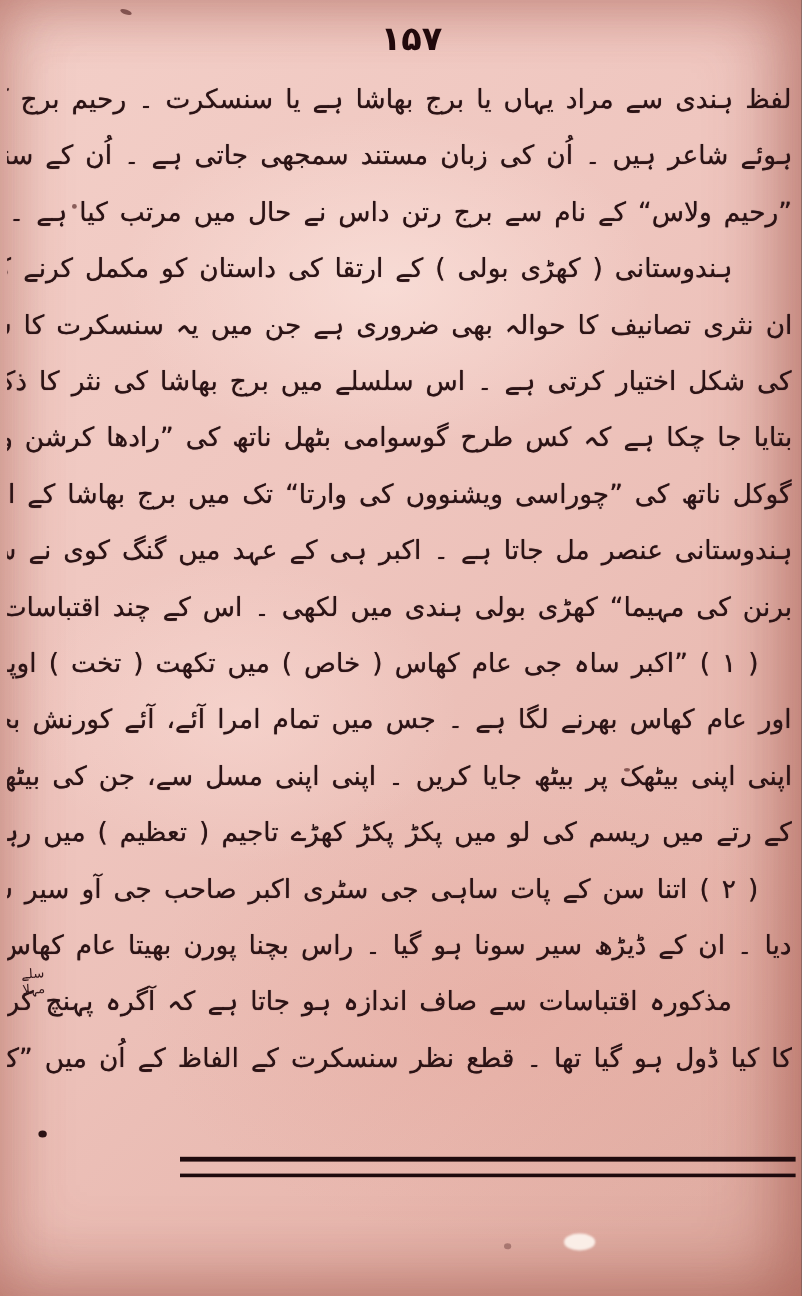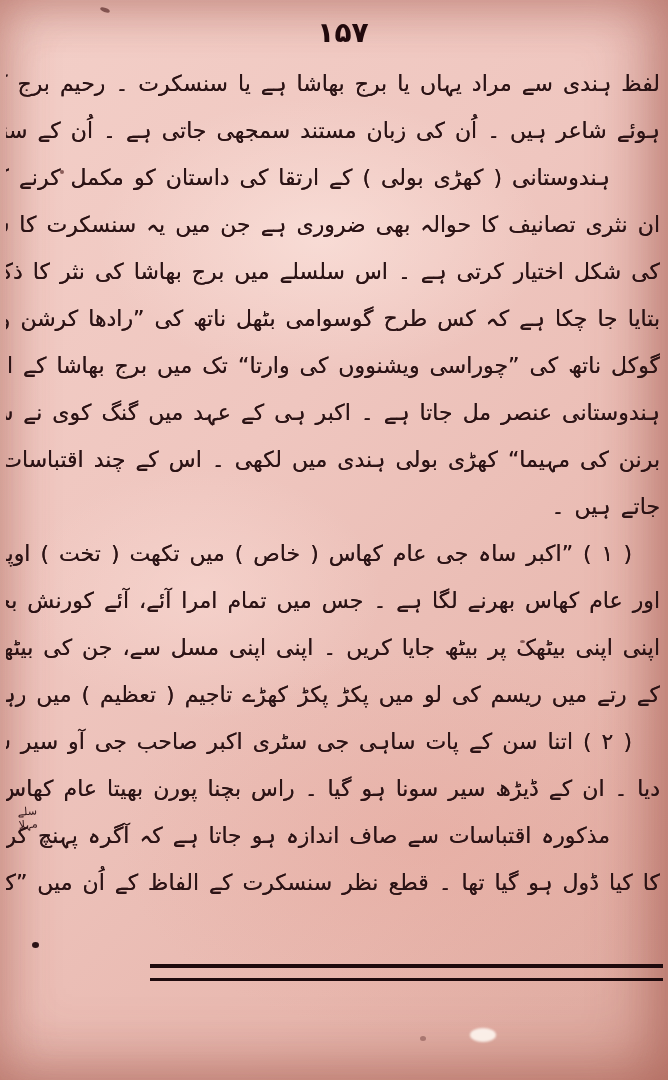--- a/index.html
+++ b/index.html
@@ -78,28 +78,28 @@
 </head>
 <body>
 
 <div class="page">
 
   <div class="page-number">۱۵۷</div>
 
   <div class="text-block">
     <div class="line">لفظ ہندی سے مراد یہاں یا برج بھاشا ہے یا سنسکرت ۔ رحیم برج کے مانے</div>
     <div class="line">ہوئے شاعر ہیں ۔ اُن کی زبان مستند سمجھی جاتی ہے ۔ اُن کے سنسکرت کلام کا مجموعہ بھی</div>
+    <div class="line">”رحیم ولاس“ کے نام سے برج رتن داس نے حال میں مرتب کیا ہے ۔</div>
     <div class="line indent-lg">ہندوستانی ( کھڑی بولی ) کے ارتقا کی داستان کو مکمل کرنے کے لئے ہندی کی</div>
     <div class="line">ان نثری تصانیف کا حوالہ بھی ضروری ہے جن میں یہ سنسکرت کا سہارا لے کر ادبی زبان</div>
     <div class="line">کی شکل اختیار کرتی ہے ۔ اس سلسلے میں برج بھاشا کی نثر کا ذکر ہو چکا ہے ۔ یہ بھی</div>
     <div class="line">بتایا جا چکا ہے کہ کس طرح گوسوامی بٹھل ناتھ کی ”رادھا کرشن وہار“ اور اُن کے بیٹے</div>
     <div class="line">گوکل ناتھ کی ”چوراسی ویشنووں کی وارتا“ تک میں برج بھاشا کے اندر ہی مروجہ</div>
     <div class="line">ہندوستانی عنصر مل جاتا ہے ۔ اکبر ہی کے عہد میں گنگ کوی نے سنہ ۱۵۶۲ء میں ”چند چھند</div>
     <div class="line">برنن کی مہیما“ کھڑی بولی ہندی میں لکھی ۔ اس کے چند اقتباسات ذیل میں دیئے</div>
-    <div class="line">جاتے ہیں ۔</div>
     <div class="line indent-sm">( ۱ ) ”اکبر ساہ جی عام کھاس ( خاص ) میں تکھت ( تخت ) اوپر وراجان ہو رہے ۔</div>
     <div class="line">اور عام کھاس بھرنے لگا ہے ۔ جس میں تمام امرا آئے، آئے کورنش بجائے جہار کر کے</div>
     <div class="line">اپنی اپنی بیٹھک پر بیٹھ جایا کریں ۔ اپنی اپنی مسل سے، جن کی بیٹھک نہیں سو ریٹم</div>
     <div class="line">کے رتے میں ریسم کی لو میں پکڑ پکڑ کھڑے تاجیم ( تعظیم ) میں رہے“ ۔</div>
     <div class="line indent-sm">( ۲ ) اتنا سن کے پات ساہی جی سٹری اکبر صاحب جی آو سیر سونا زہر داس چارن کو</div>
     <div class="line">دیا ۔ ان کے ڈیڑھ سیر سونا ہو گیا ۔ راس بچنا پورن بھیتا عام کھاس بر کھاس ( برخاست )</div>
     <div class="line indent-lg">مذکورہ اقتباسات سے صاف اندازہ ہو جاتا ہے کہ آگرہ پہنچ کر ”زبان دہلوی“</div>
     <div class="line">کا کیا ڈول ہو گیا تھا ۔ قطع نظر سنسکرت کے الفاظ کے اُن میں ”کردت“ کہیں گئے</div>
   </div>
 

